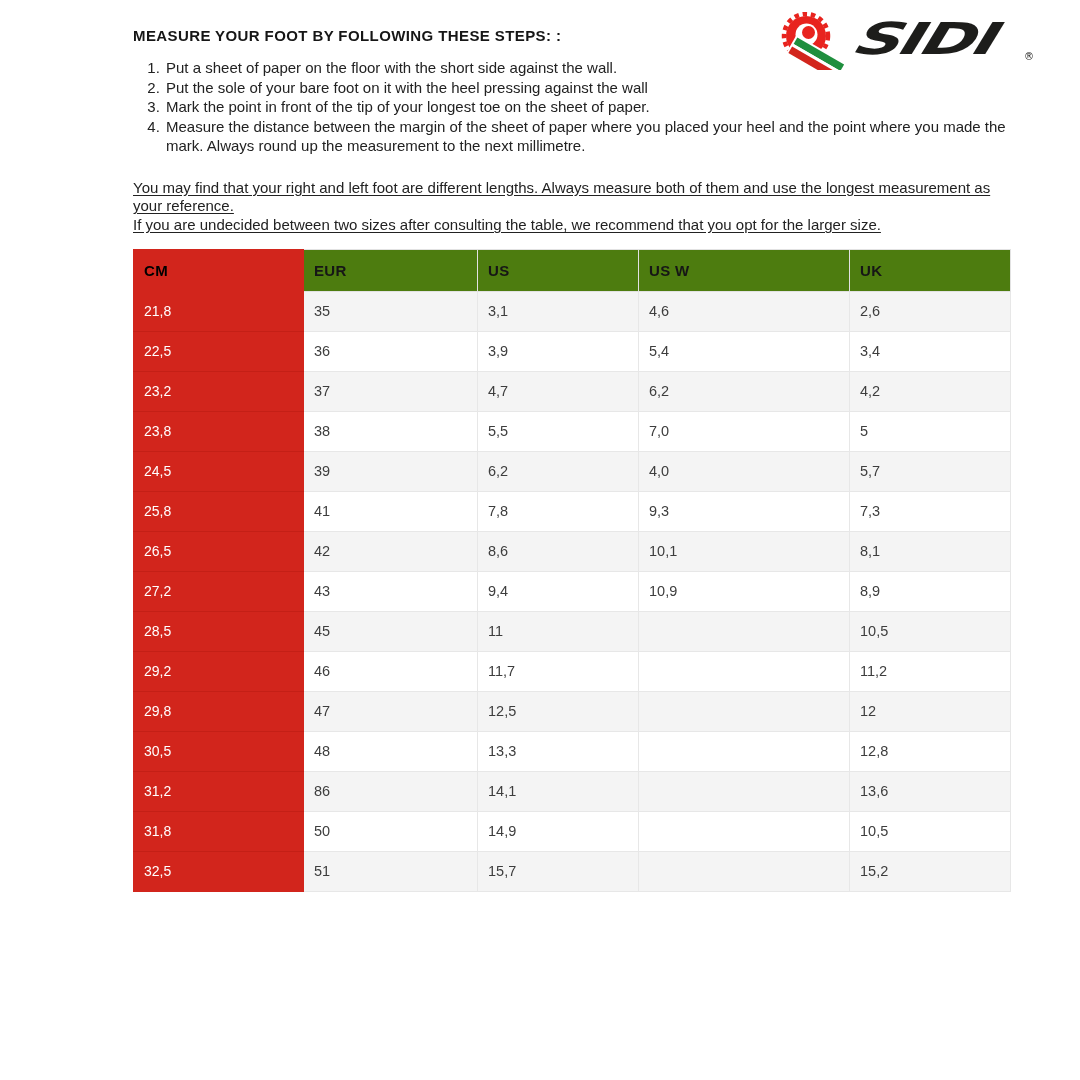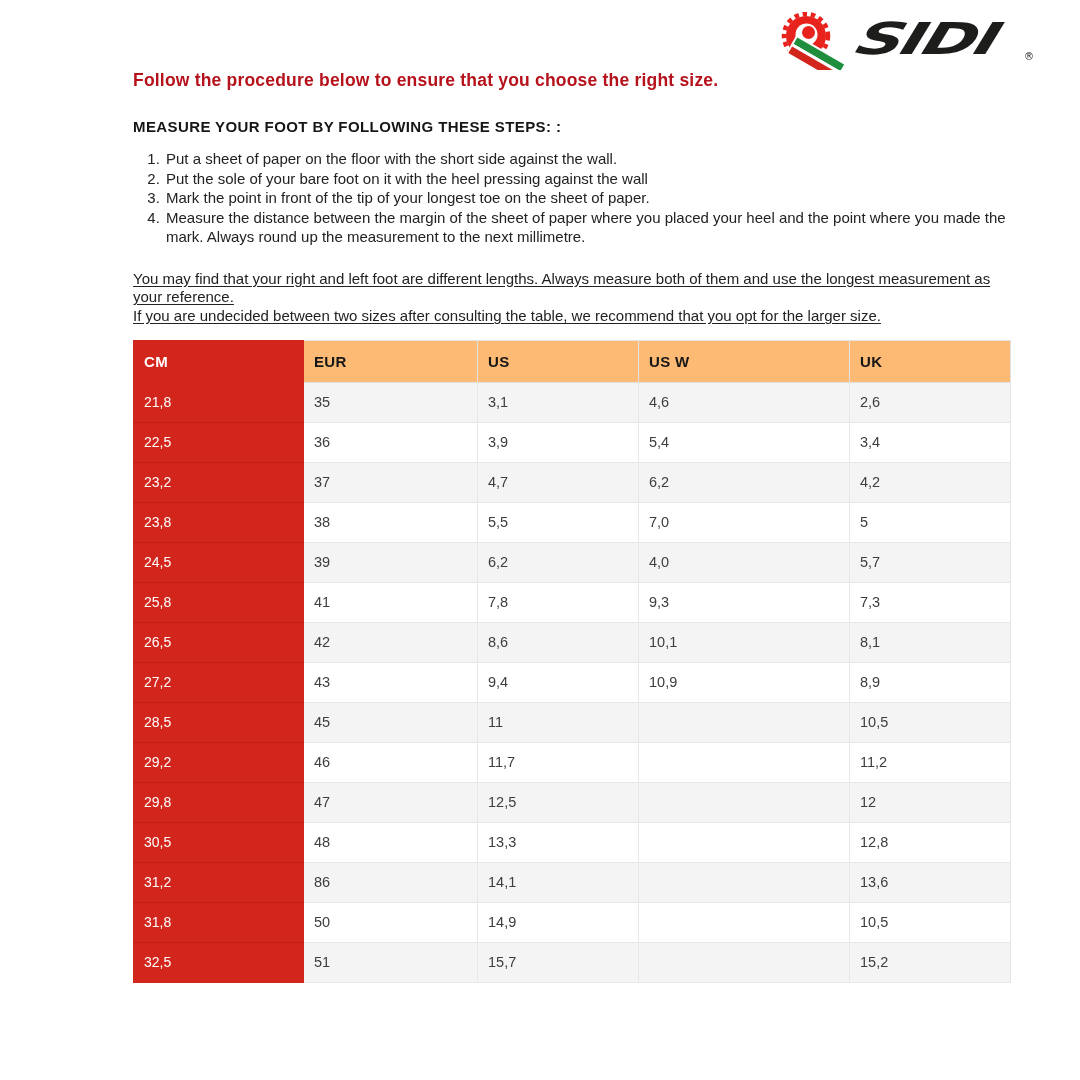--- a/index.html
+++ b/index.html
@@ -40,27 +40,27 @@
   table.size-table {
     margin-top:14px;
     border-collapse:collapse;
     width:877px;
     table-layout:fixed;
   }
   .size-table th, .size-table td { box-sizing:border-box; text-align:left; }
   .size-table th {
     height:42px;
     font-size:15px; font-weight:bold; color:#161616;
-    background:#fdba74;
+    background:#4d7c0f;
     border:1px solid #e2e2e2;
     padding:6px 8px 6px 10px;
     letter-spacing:0.3px;
   }
   .size-table th.cm {
-    background:#d2251c; color:#ffffff;
+    background:#d2251c; color:#000000;
     border-color:#d2251c;
   }
   .size-table td {
     height:40px;
     font-size:14.5px; color:#3d3d3d;
     background:#ffffff;
     border:1px solid #e7e7e7;
     padding:6px 8px 6px 10px;
   }
   .size-table tbody tr:nth-child(odd) td { background:#f4f4f4; }
@@ -94,21 +94,20 @@
       </g>
       <g transform="translate(74,0) scale(1.5 1) skewX(-12)">
         <text x="10" y="42" font-family="DejaVu Sans, sans-serif" font-size="44" font-weight="bold" font-style="italic" letter-spacing="-2" fill="#1d1d1b">SIDI</text>
       </g>
       <text x="246" y="48" font-family="DejaVu Sans, sans-serif" font-size="10" fill="#1d1d1b">®</text>
     </svg>
   </div>
 
   <div class="content">
 
-    <p class="headline">Follow the procedure below to ensure that you choose the right size.</p>
 
     <p class="steps-title">MEASURE YOUR FOOT BY FOLLOWING THESE STEPS: :</p>
 
     <ol class="steps">
       <li>Put a sheet of paper on the floor with the short side against the wall.</li>
       <li>Put the sole of your bare foot on it with the heel pressing against the wall</li>
       <li>Mark the point in front of the tip of your longest toe on the sheet of paper.</li>
       <li>Measure the distance between the margin of the sheet of paper where you placed your heel and the point where you made the mark. Always round up the measurement to the next millimetre.</li>
     </ol>
 

